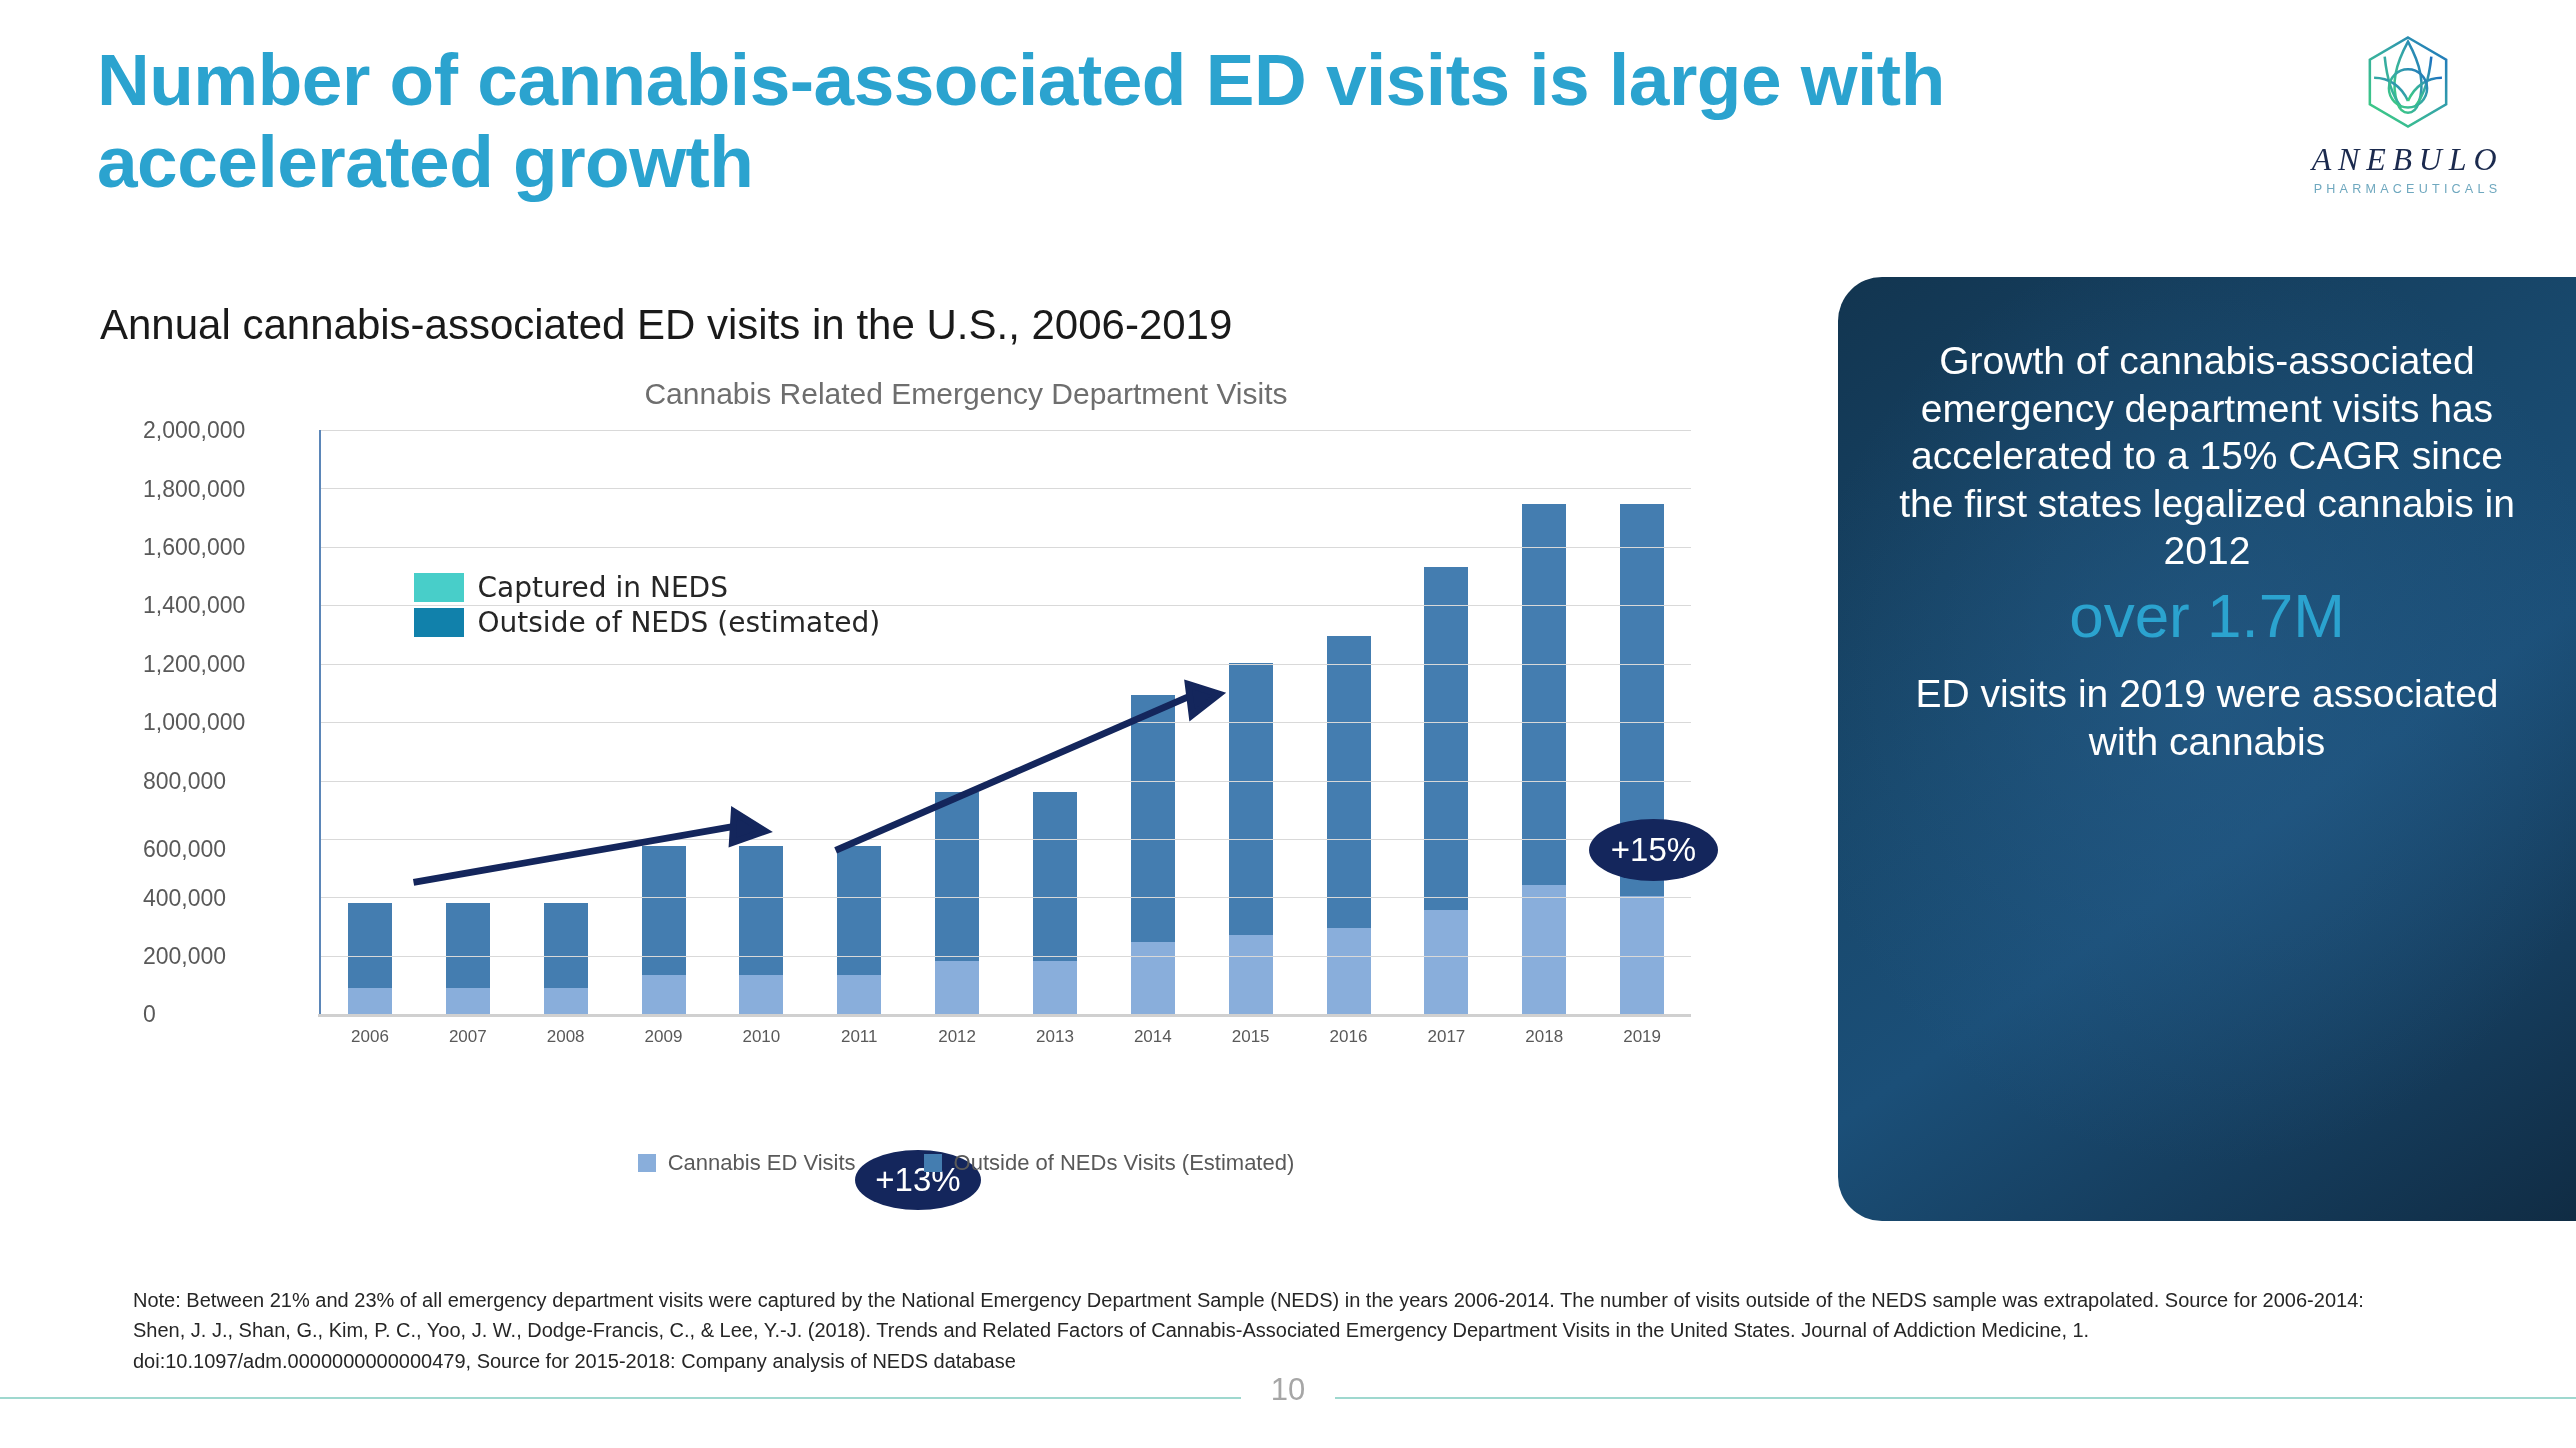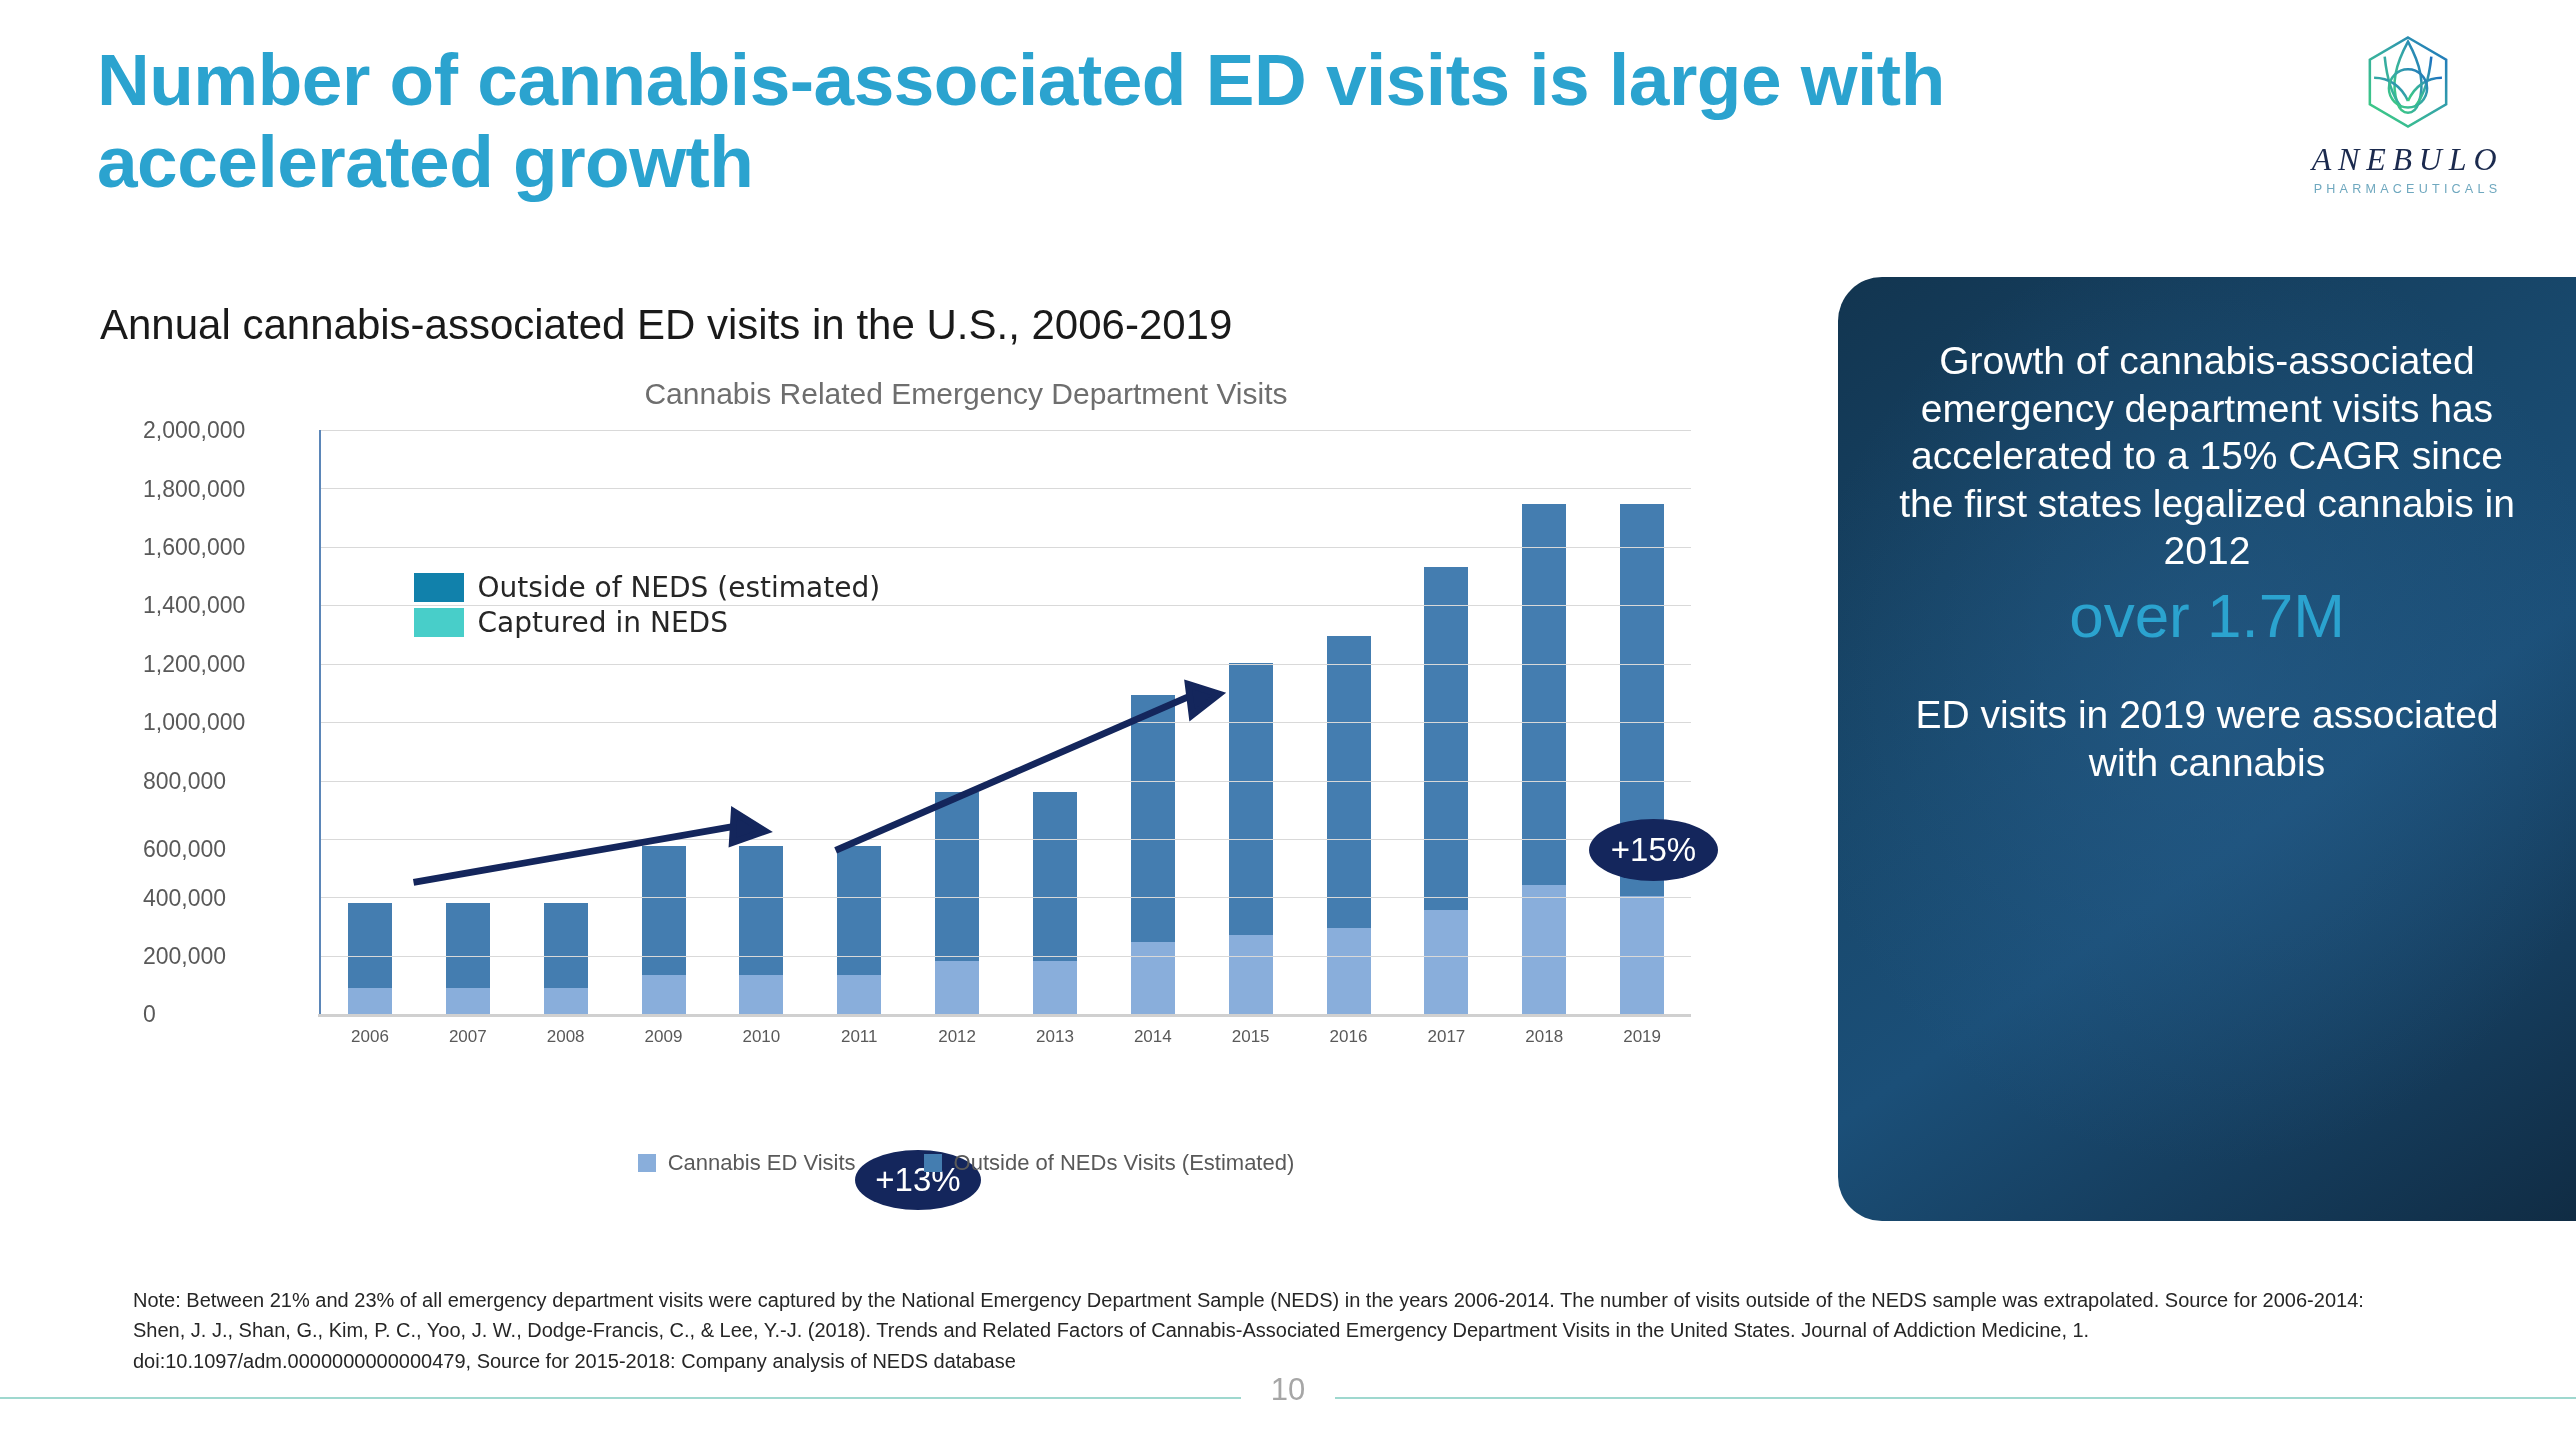--- a/index.html
+++ b/index.html
@@ -100,21 +100,21 @@
       radial-gradient(ellipse 80% 70% at 50% 45%, rgba(40,95,140,0.55) 0%, rgba(0,0,0,0) 70%),
       linear-gradient(145deg, #123550 0%, #18486c 38%, #1b4f78 58%, #102c44 100%);
     color: #ffffff;
     padding: 60px 54px 0 54px;
     text-align: center;
     overflow: hidden;
   }
   .rp-lead { font-size: 39px; line-height: 1.22; font-weight: 400; }
   .rp-believe { font-size: 39px; line-height: 1.22; margin-top: 35px; }
   .rp-big { font-size: 62px; color: #2BA3CF; line-height: 1.12; margin-top: 5.8px; }
-  .rp-tail { font-size: 39px; line-height: 1.22; margin-top: 41px; }
+  .rp-tail { font-size: 39px; line-height: 1.22; margin-top: 20px; }
 
   
   .footnote {
     position: absolute; left: 133px; top: 1285px; width: 2279px;
     font-size: 20px; line-height: 1.52; color: #262626;
   }
 
   
   .footer-line { position: absolute; top: 1397px; height: 1.9px; background: #9fd8cf; }
   .fl-left { left: 0; width: 1241px; }
@@ -282,26 +282,26 @@
         <div class="ytick" style="top: 345px;">1,000,000</div>
         <div class="ytick" style="top: 404px;">800,000</div>
         <div class="ytick" style="top: 472px;">600,000</div>
         <div class="ytick" style="top: 521px;">400,000</div>
         <div class="ytick" style="top: 579px;">200,000</div>
         <div class="ytick" style="top: 637px;">0</div>
       </div>
 
     <div class="inlegend">
       <div class="inlegend-row">
+        <span class="inlegend-sw sw-captured"></span>
+        <span class="inlegend-label">Captured in NEDS</span>
+      </div>
+      <div class="inlegend-row">
         <span class="inlegend-sw sw-outside"></span>
         <span class="inlegend-label">Outside of NEDS (estimated)</span>
-      </div>
-      <div class="inlegend-row">
-        <span class="inlegend-sw sw-captured"></span>
-        <span class="inlegend-label">Captured in NEDS</span>
       </div>
     </div>
 
     <svg class="arrow-svg" viewBox="0 0 1640 860">
       <g stroke="#14265C" stroke-width="7" fill="#14265C">
         <line x1="248" y1="523" x2="580" y2="465"></line>
         <polygon points="580,450 612,470 578,482"></polygon>
         <line x1="685" y1="490" x2="1050" y2="331"></line>
         <polygon points="1050,318 1082,328 1054,350"></polygon>
       </g>

